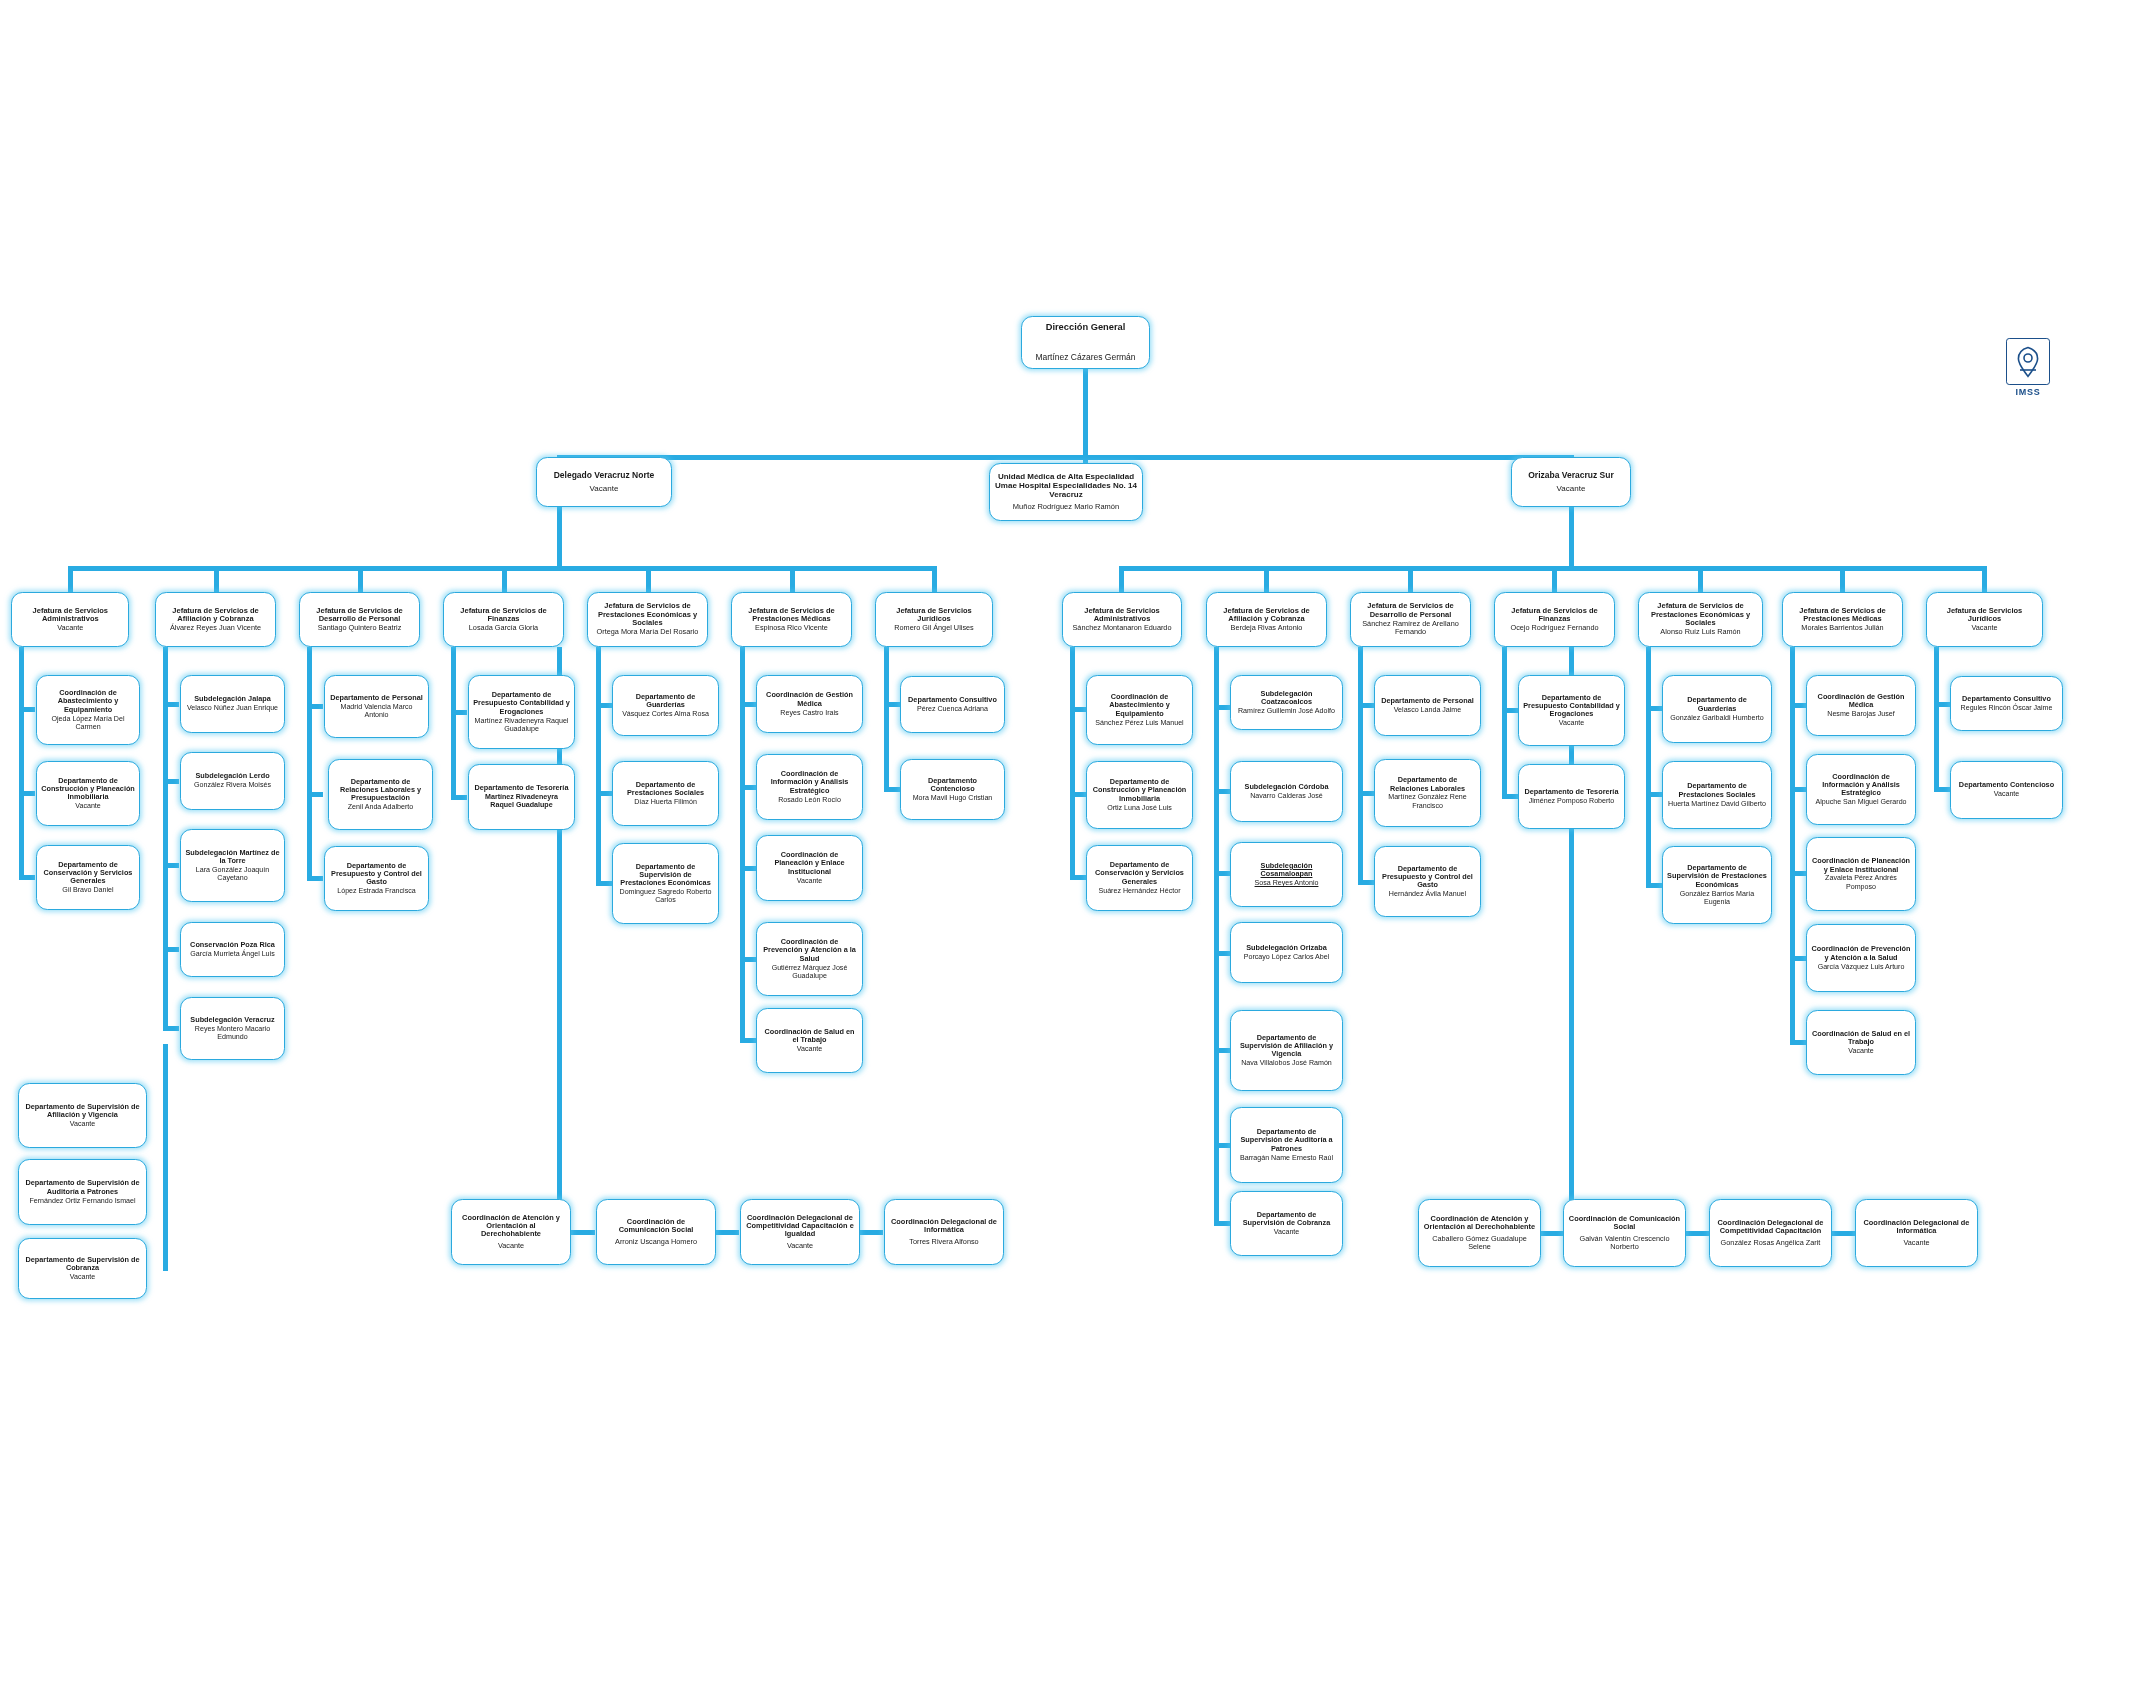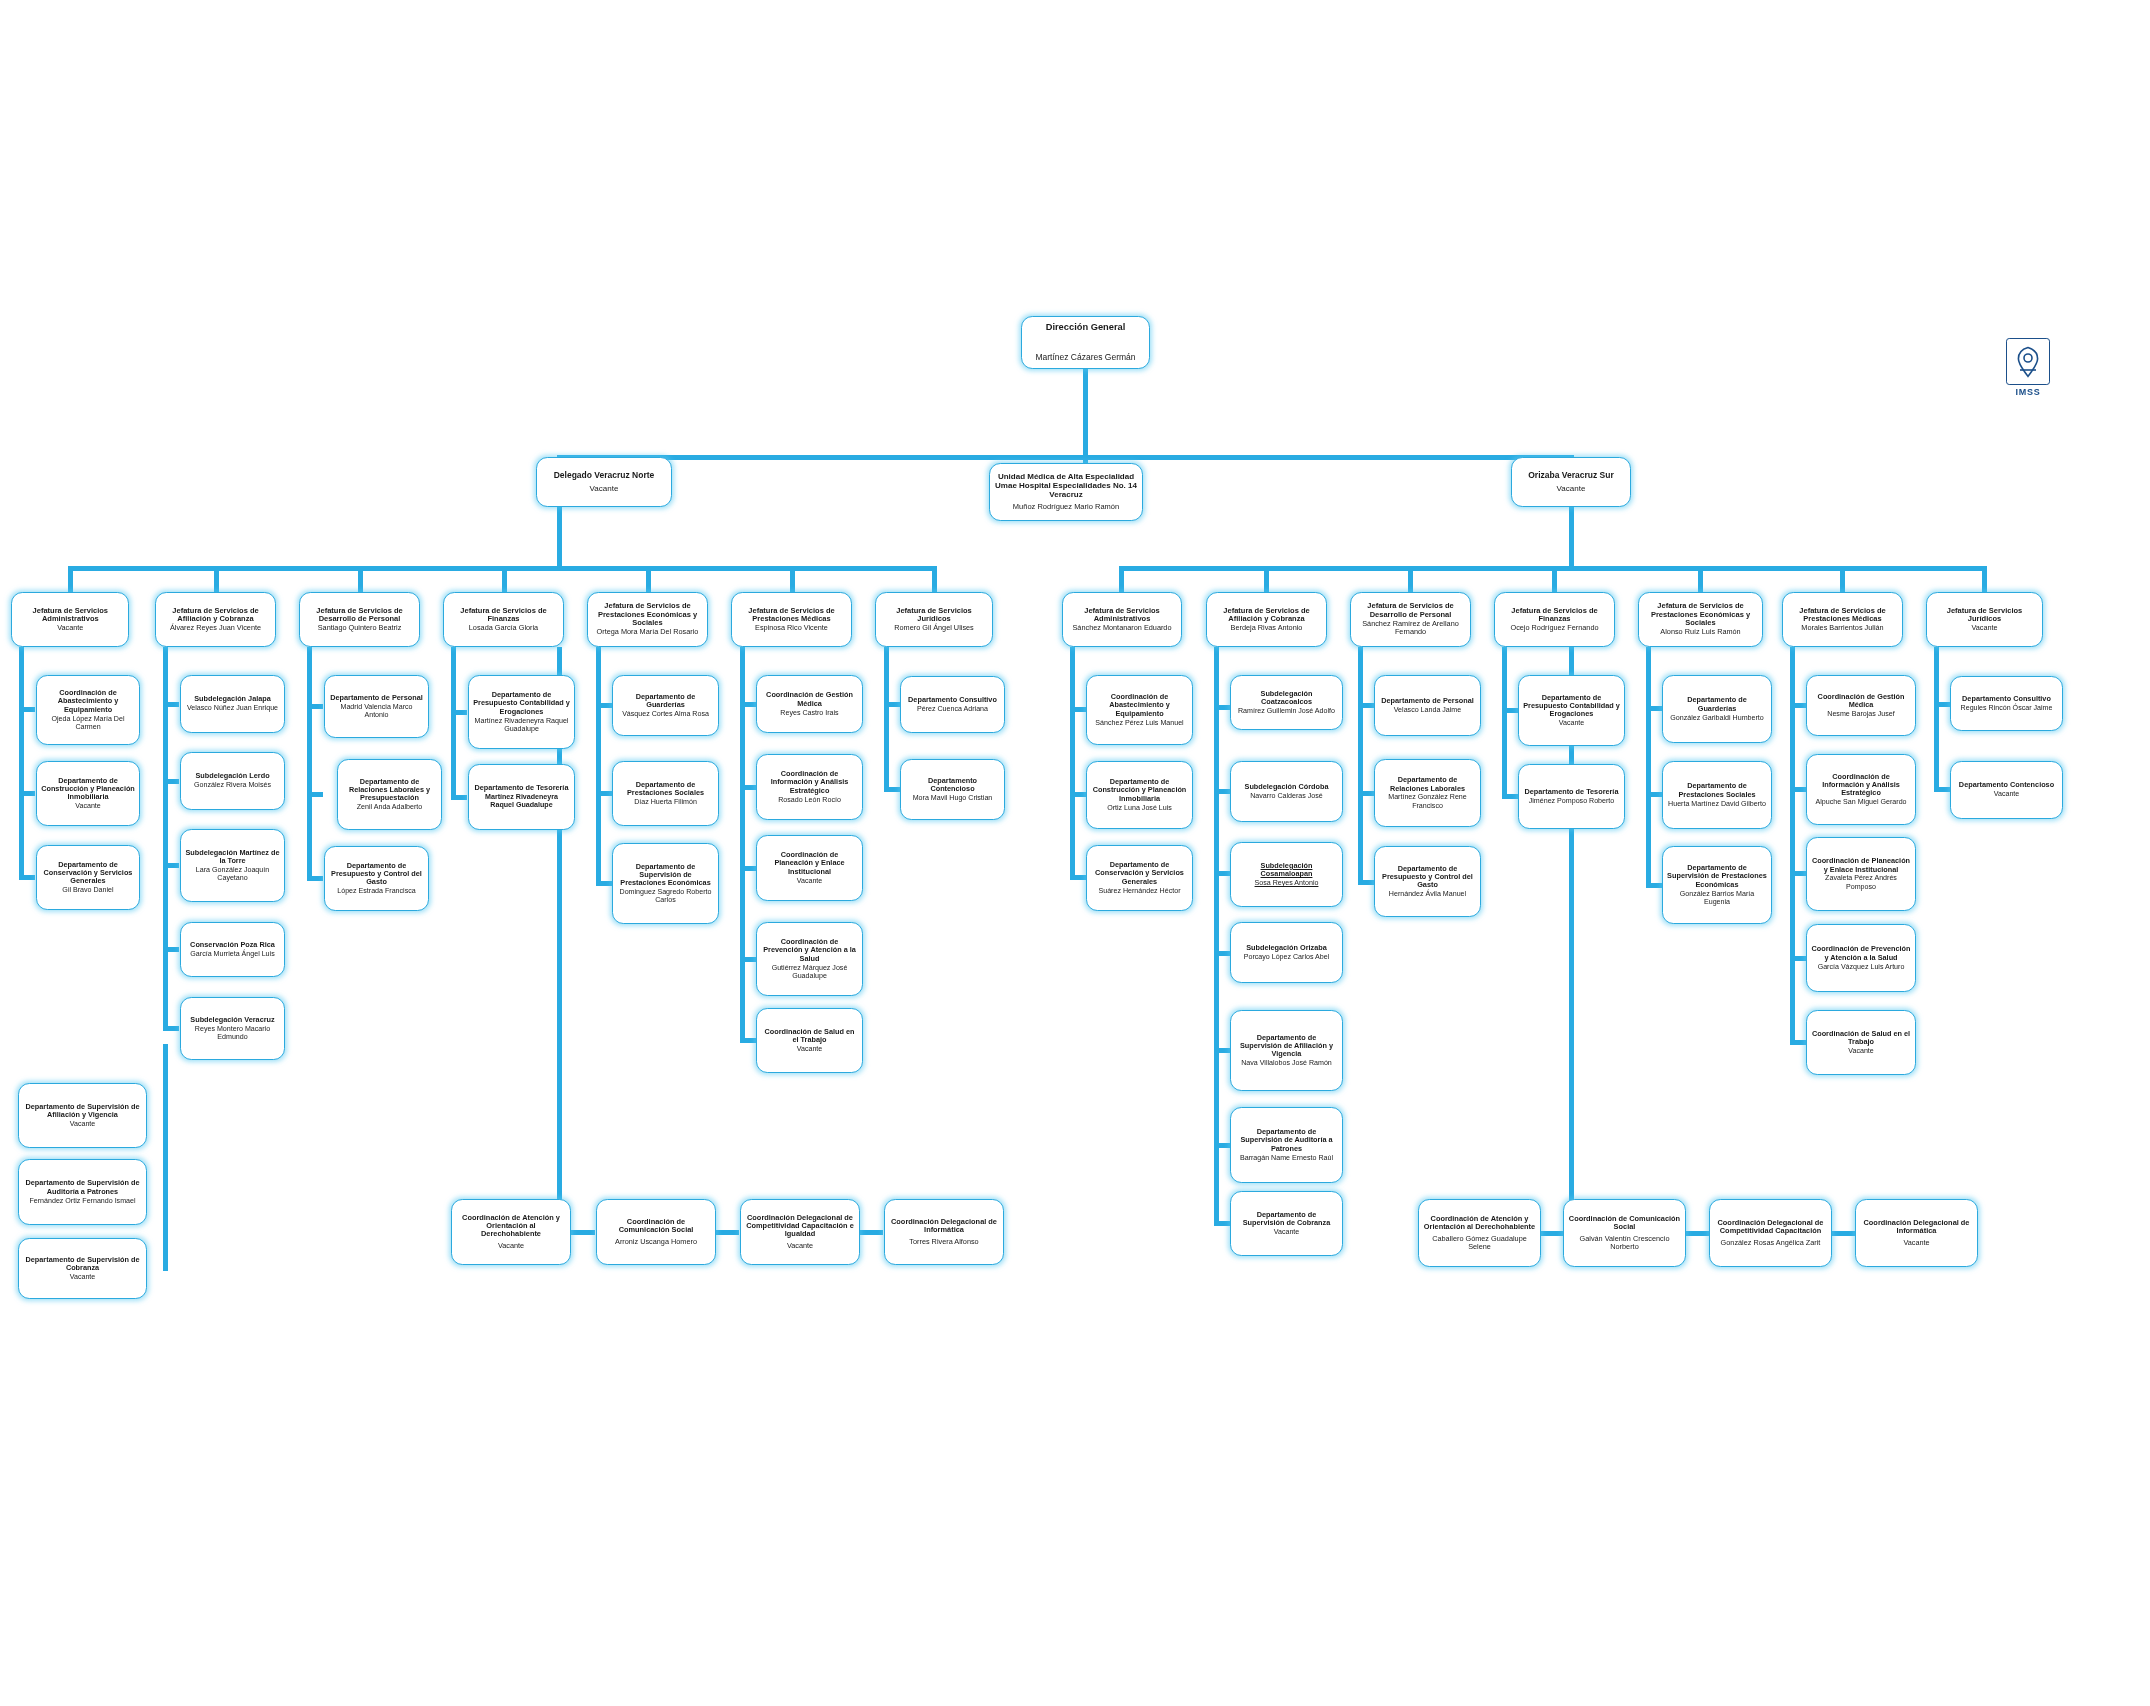--- a/index.html
+++ b/index.html
@@ -187,21 +187,21 @@
       <span class="t">Departamento de Supervisión de Cobranza</span>
       <span class="n">Vacante</span>
     </div>
     <div class="ln" style="left: 163px; top: 1044px; width: 4.9px; height: 227px;"></div>
     <div class="ln" style="left: 307px; top: 704px; width: 16px; height: 4.9px;"></div>
     <div class="node s-dep" style="left: 324px; top: 675px; width: 105px; height: 63px;">
       <span class="t">Departamento de Personal</span>
       <span class="n">Madrid Valencia Marco Antonio</span>
     </div>
     <div class="ln" style="left: 307px; top: 792px; width: 16px; height: 4.9px;"></div>
-    <div class="node s-dep" style="left: 337px; top: 759px; width: 105px; height: 71px;">
+    <div class="node s-dep" style="left: 328px; top: 759px; width: 105px; height: 71px;">
       <span class="t">Departamento de Relaciones Laborales y Presupuestación</span>
       <span class="n">Zenil Anda Adalberto</span>
     </div>
     <div class="ln" style="left: 307px; top: 876px; width: 16px; height: 4.9px;"></div>
     <div class="node s-dep" style="left: 324px; top: 846px; width: 105px; height: 65px;">
       <span class="t">Departamento de Presupuesto y Control del Gasto</span>
       <span class="n">López Estrada Francisca</span>
     </div>
     <div class="ln" style="left: 307px; top: 647px; width: 4.9px; height: 234px;"></div>
     <div class="ln" style="left: 451px; top: 710px; width: 16px; height: 4.9px;"></div>

